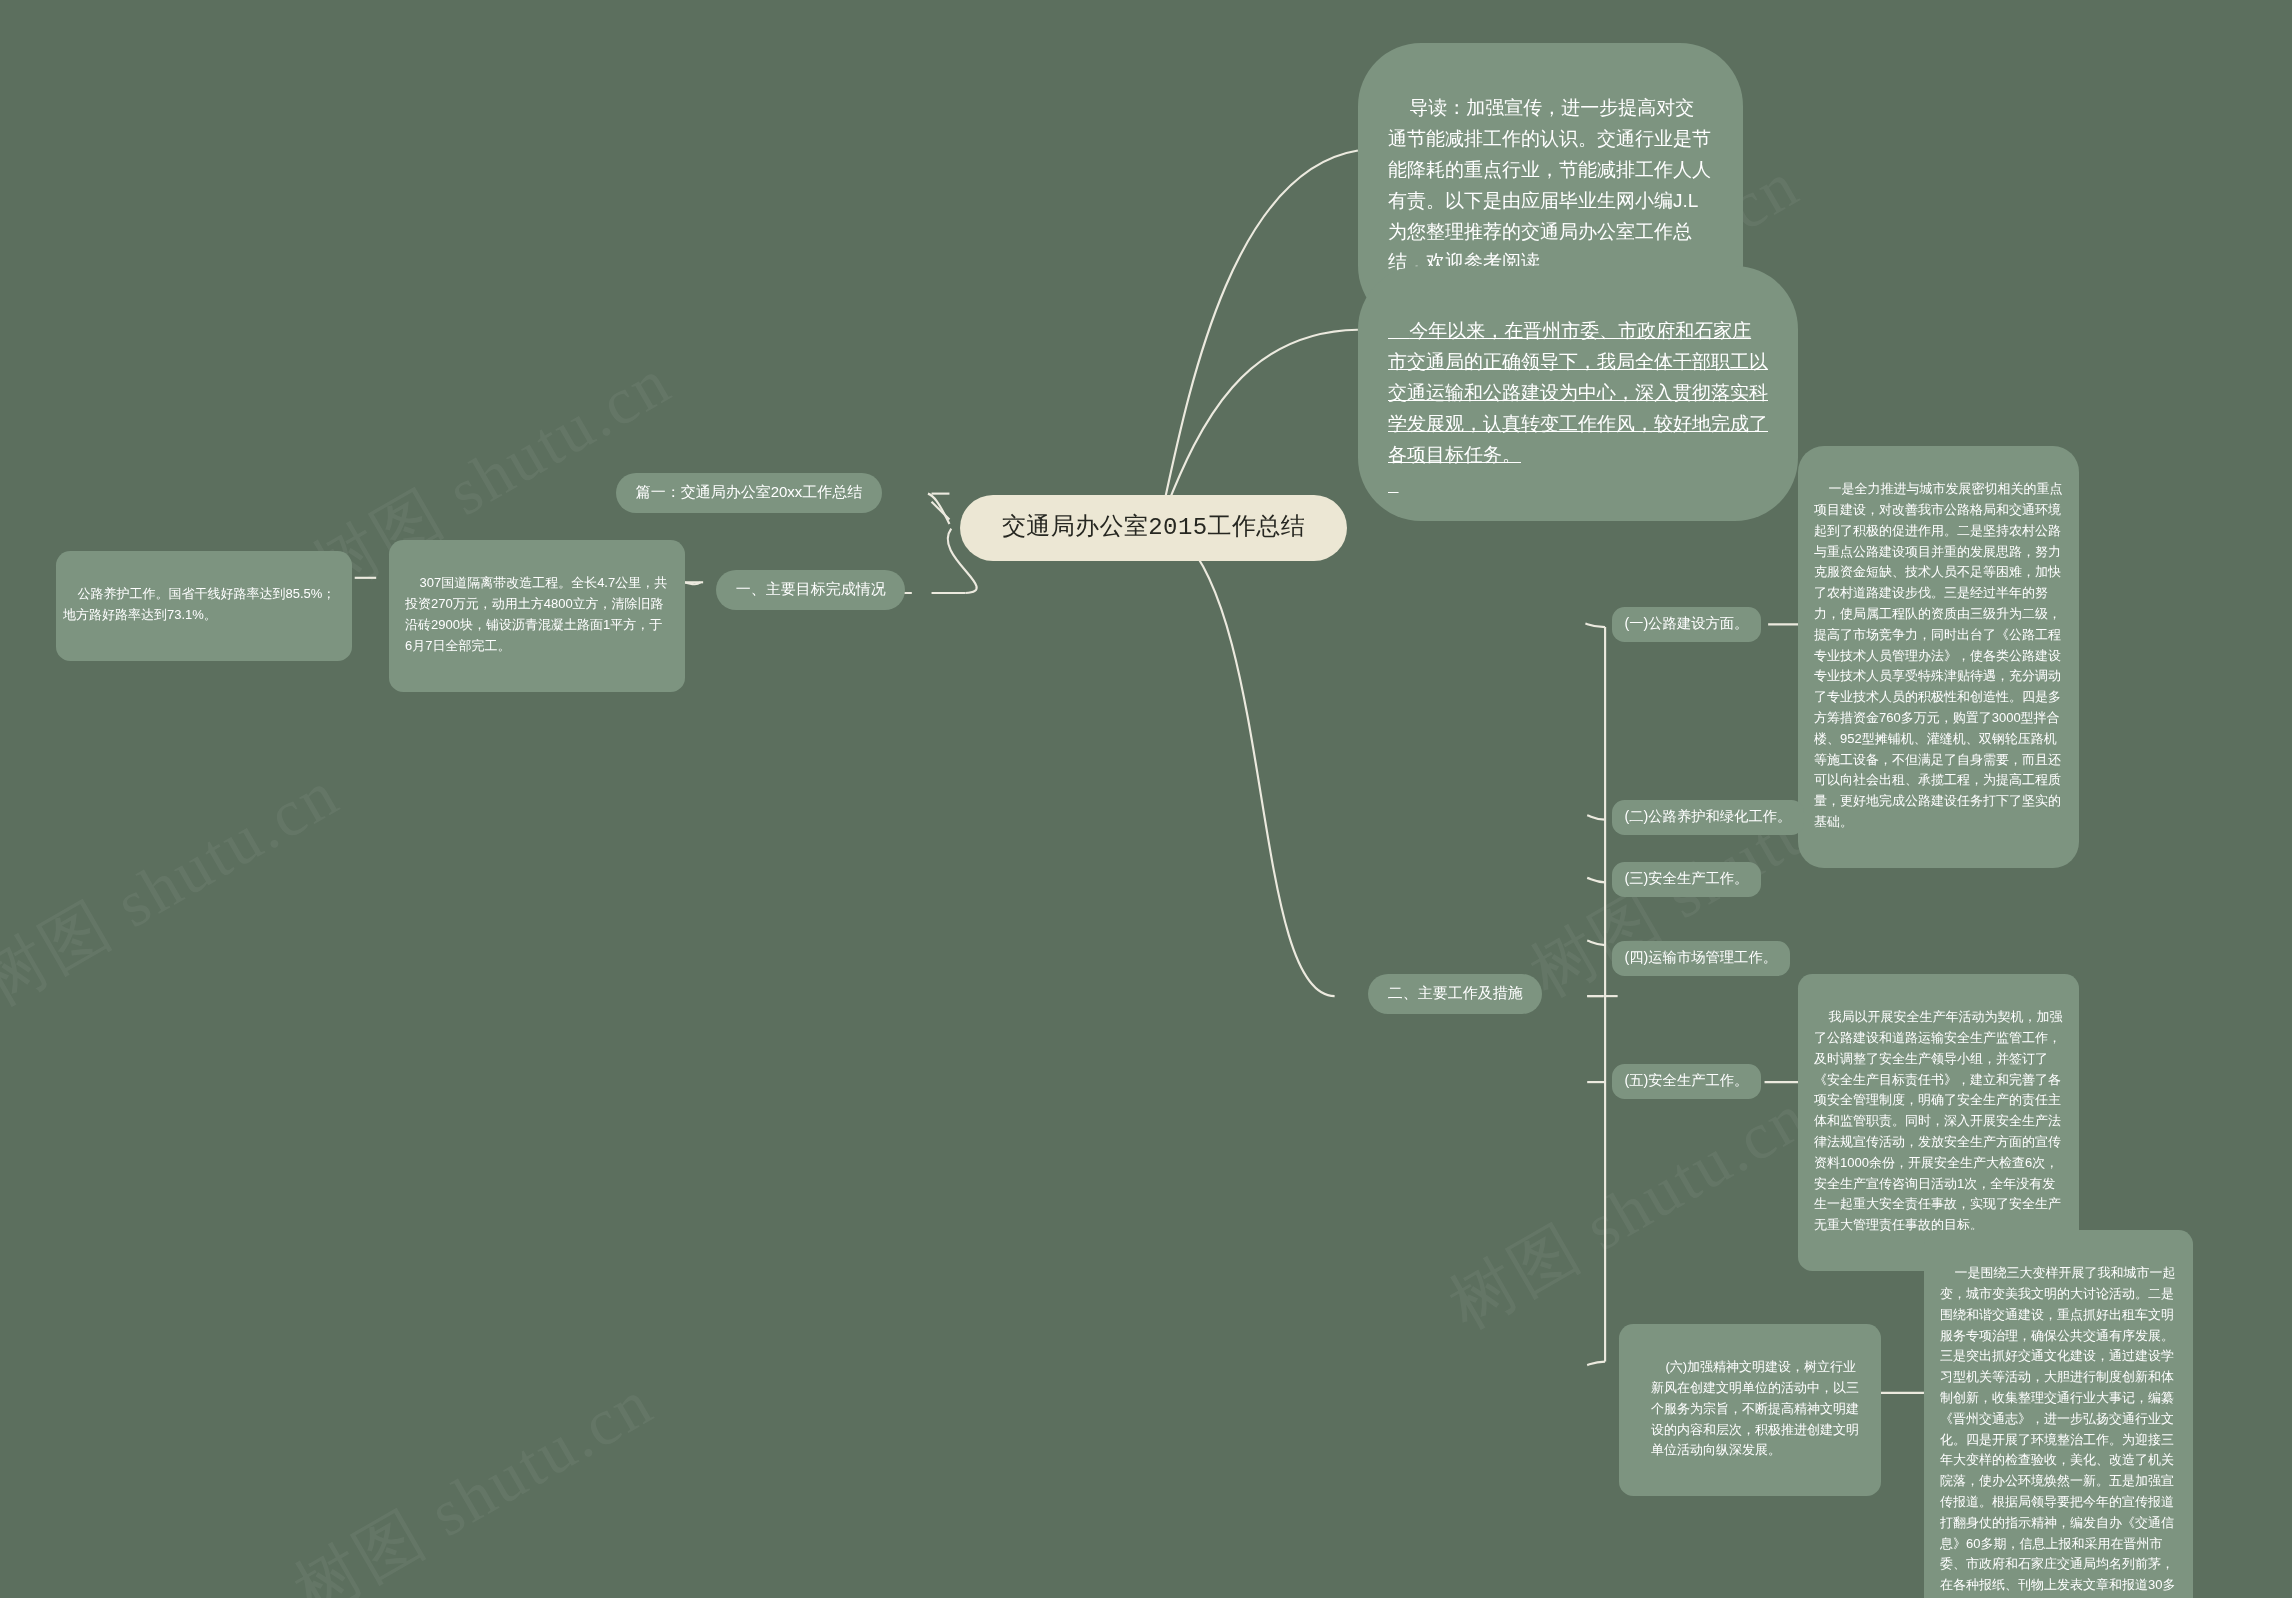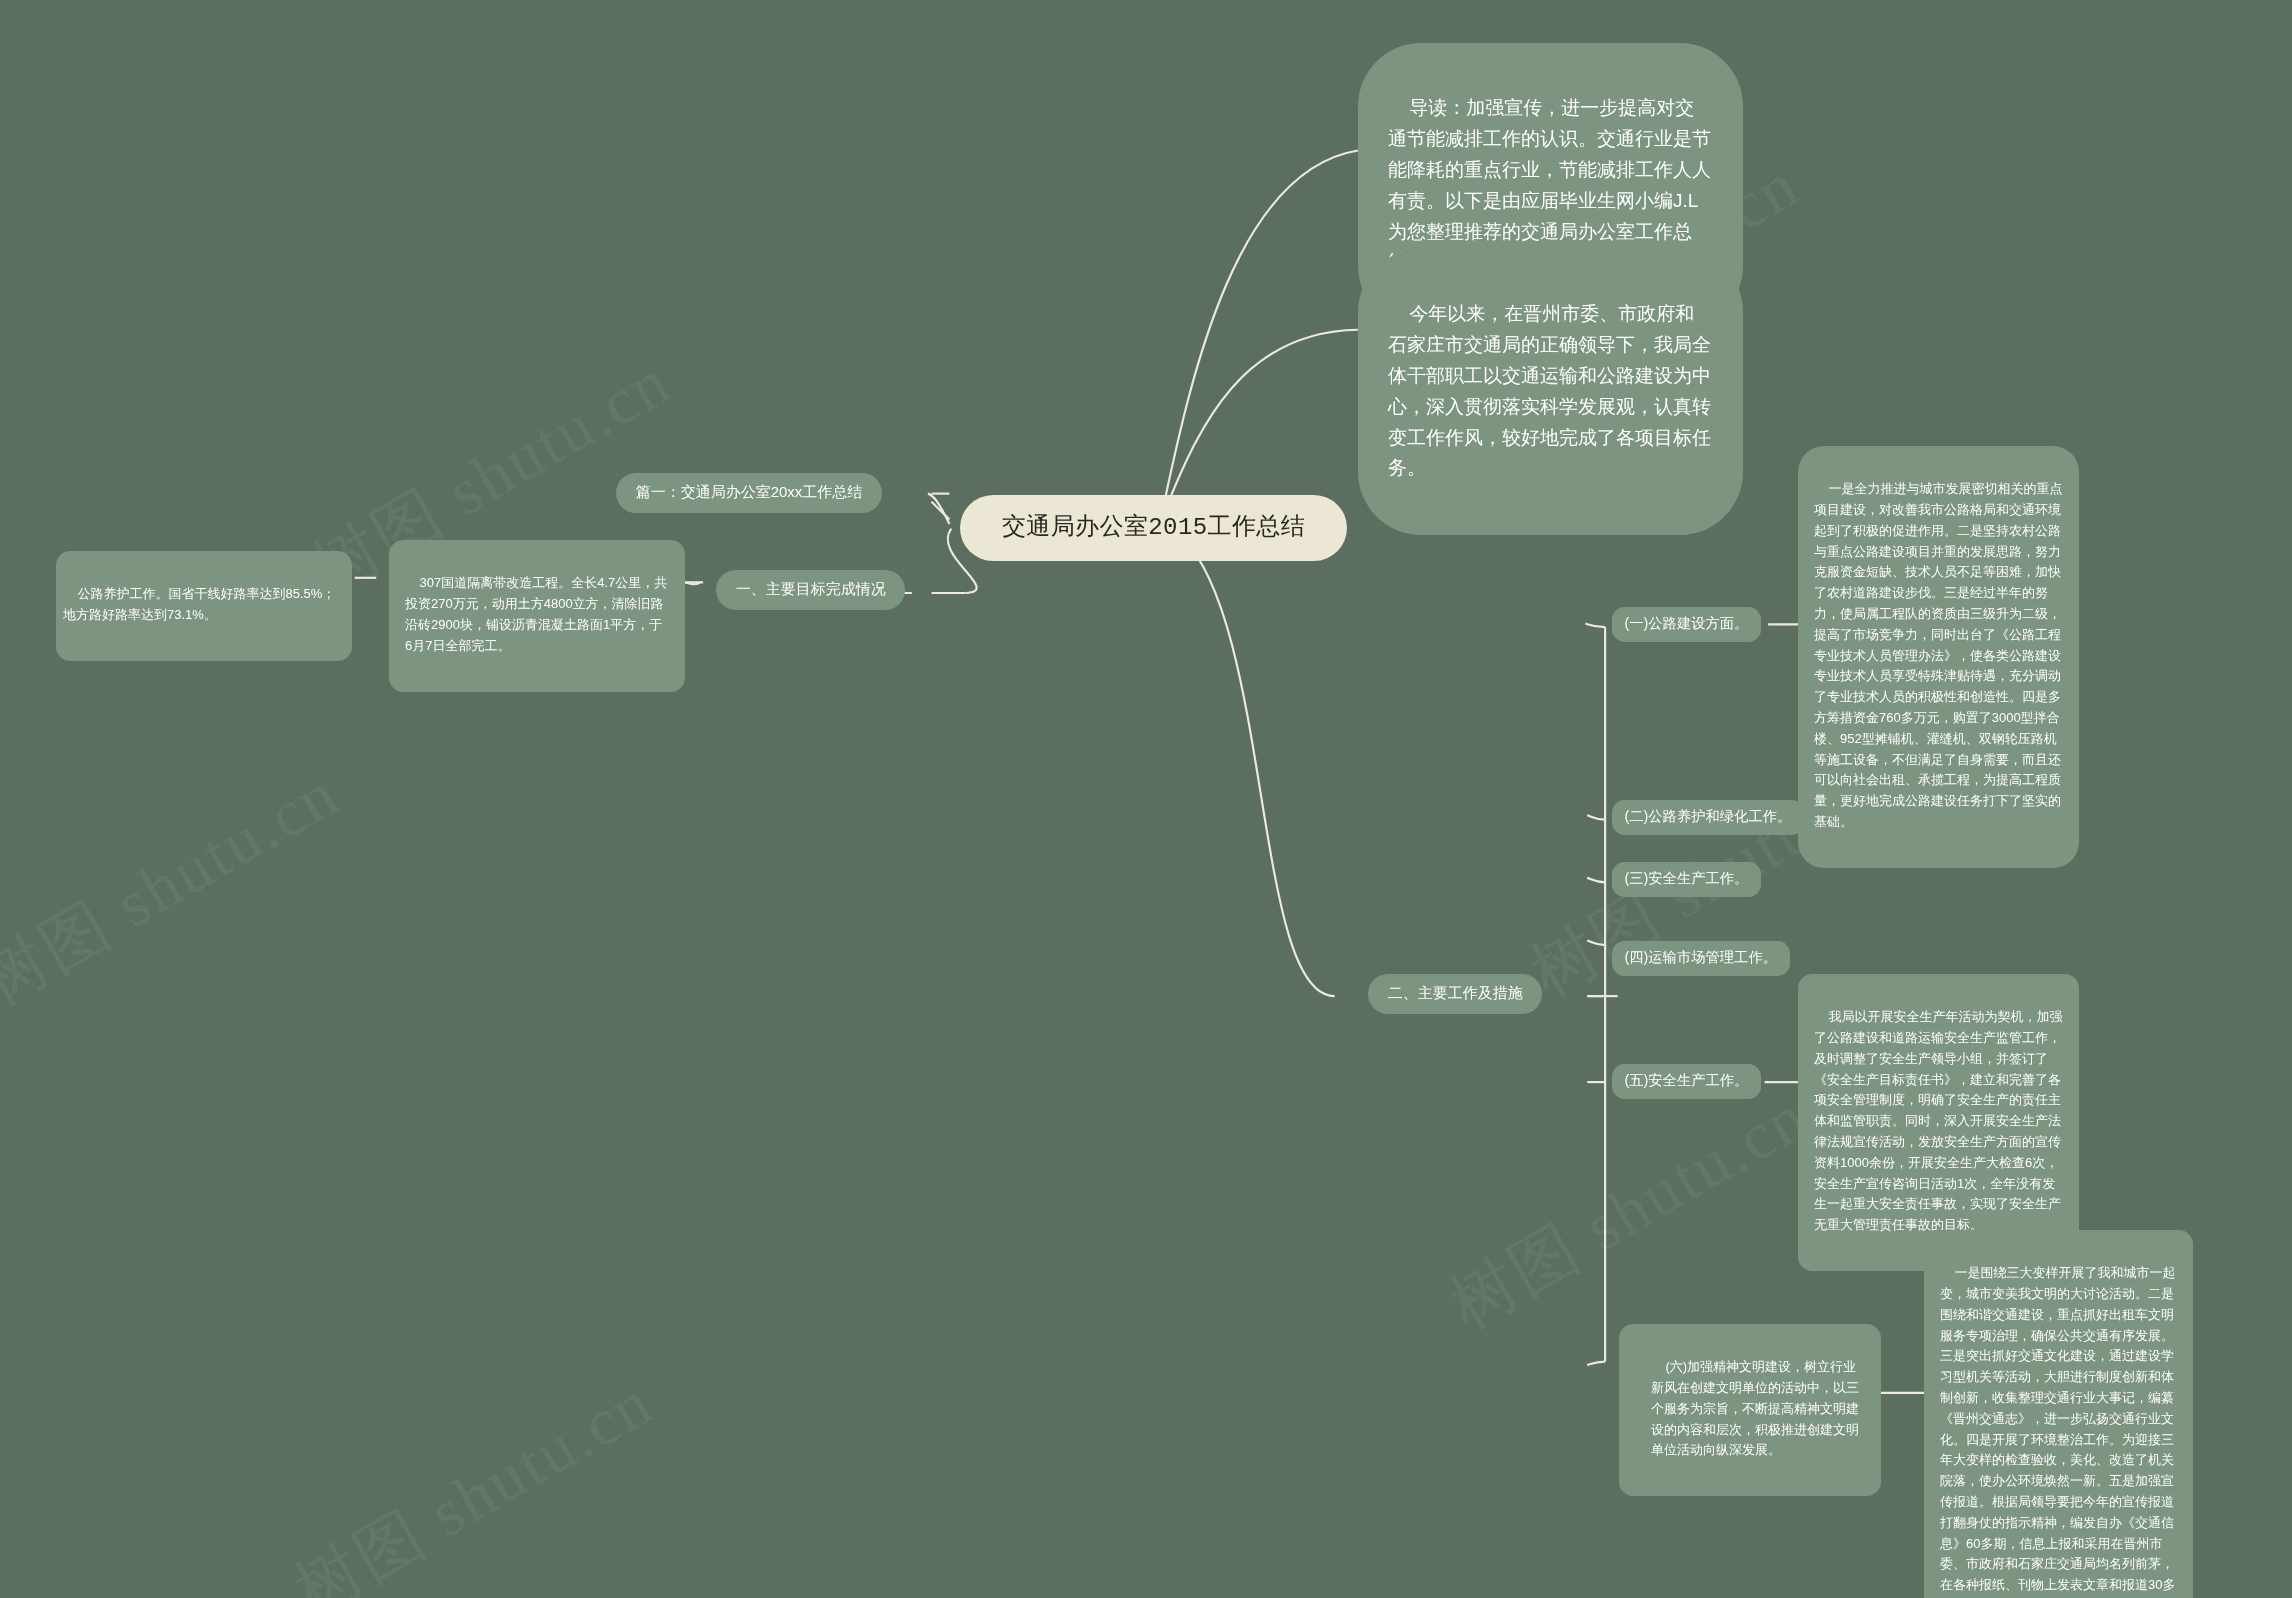--- a/index.html
+++ b/index.html
@@ -138,21 +138,21 @@
   </svg>
 
   <div class="root" style="left:960px; top:495px; width:387px;">
     <span>交通局办公室2015工作总结</span>
   </div>
 
   <div class="node bubble" style="left:1358px; top:43px; width:385px;">
     <span>导读：加强宣传，进一步提高对交通节能减排工作的认识。交通行业是节能降耗的重点行业，节能减排工作人人有责。以下是由应届毕业生网小编J.L为您整理推荐的交通局办公室工作总结，欢迎参考阅读。</span>
   </div>
 
-  <div class="node bubble" style="left:1358px; top:249px; width:385px;">
+  <div class="node bubble" style="left:1358px; top:266px; width:440px;text-decoration:underline;">
     <span>今年以来，在晋州市委、市政府和石家庄市交通局的正确领导下，我局全体干部职工以交通运输和公路建设为中心，深入贯彻落实科学发展观，认真转变工作作风，较好地完成了各项目标任务。</span>
   </div>
 
   <div class="node pill" style="left:616px; top:473px;">
     <span>篇一：交通局办公室20xx工作总结</span>
   </div>
 
   <div class="node pill" style="left:716px; top:570px;">
     <span>一、主要目标完成情况</span>
   </div>

